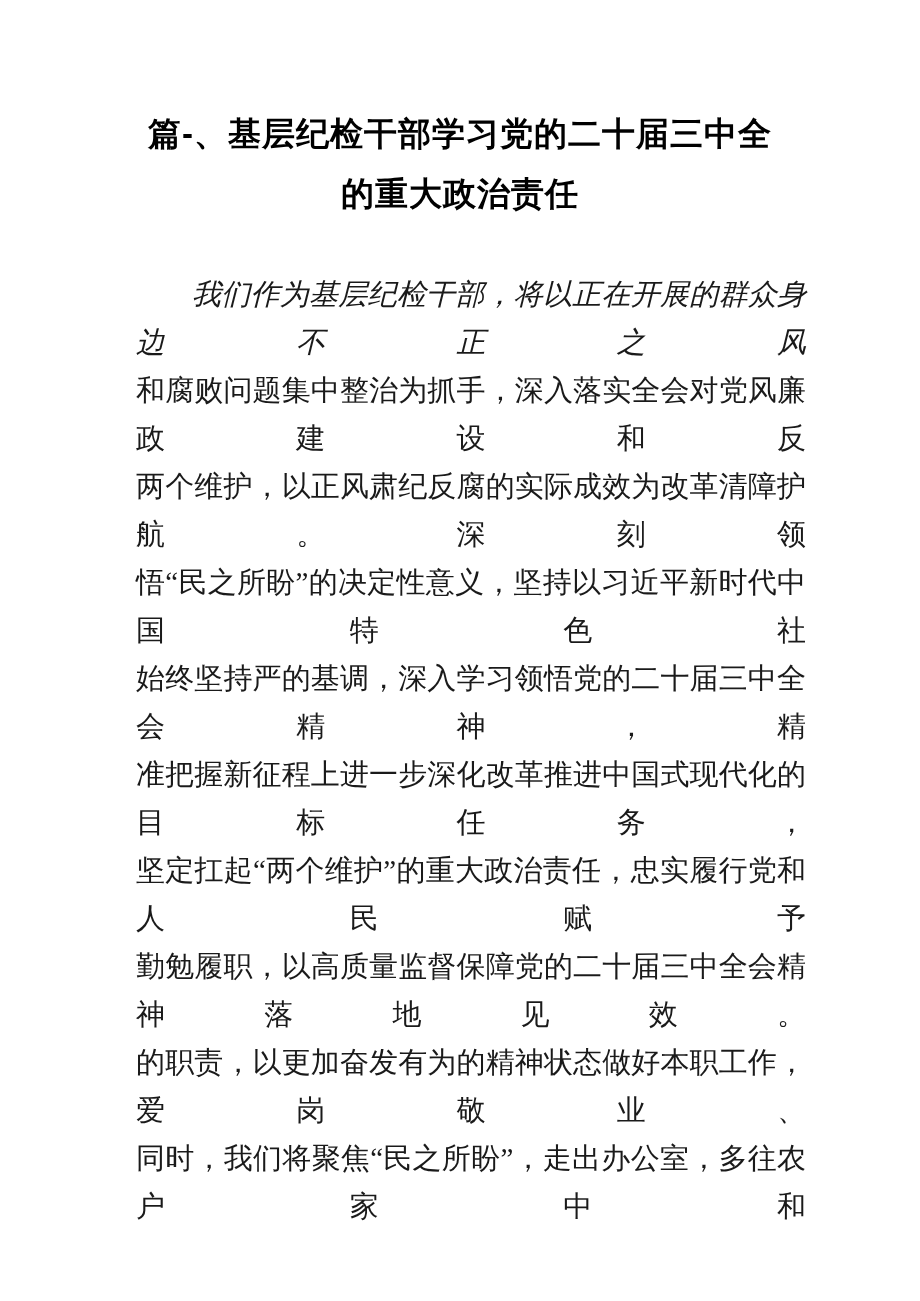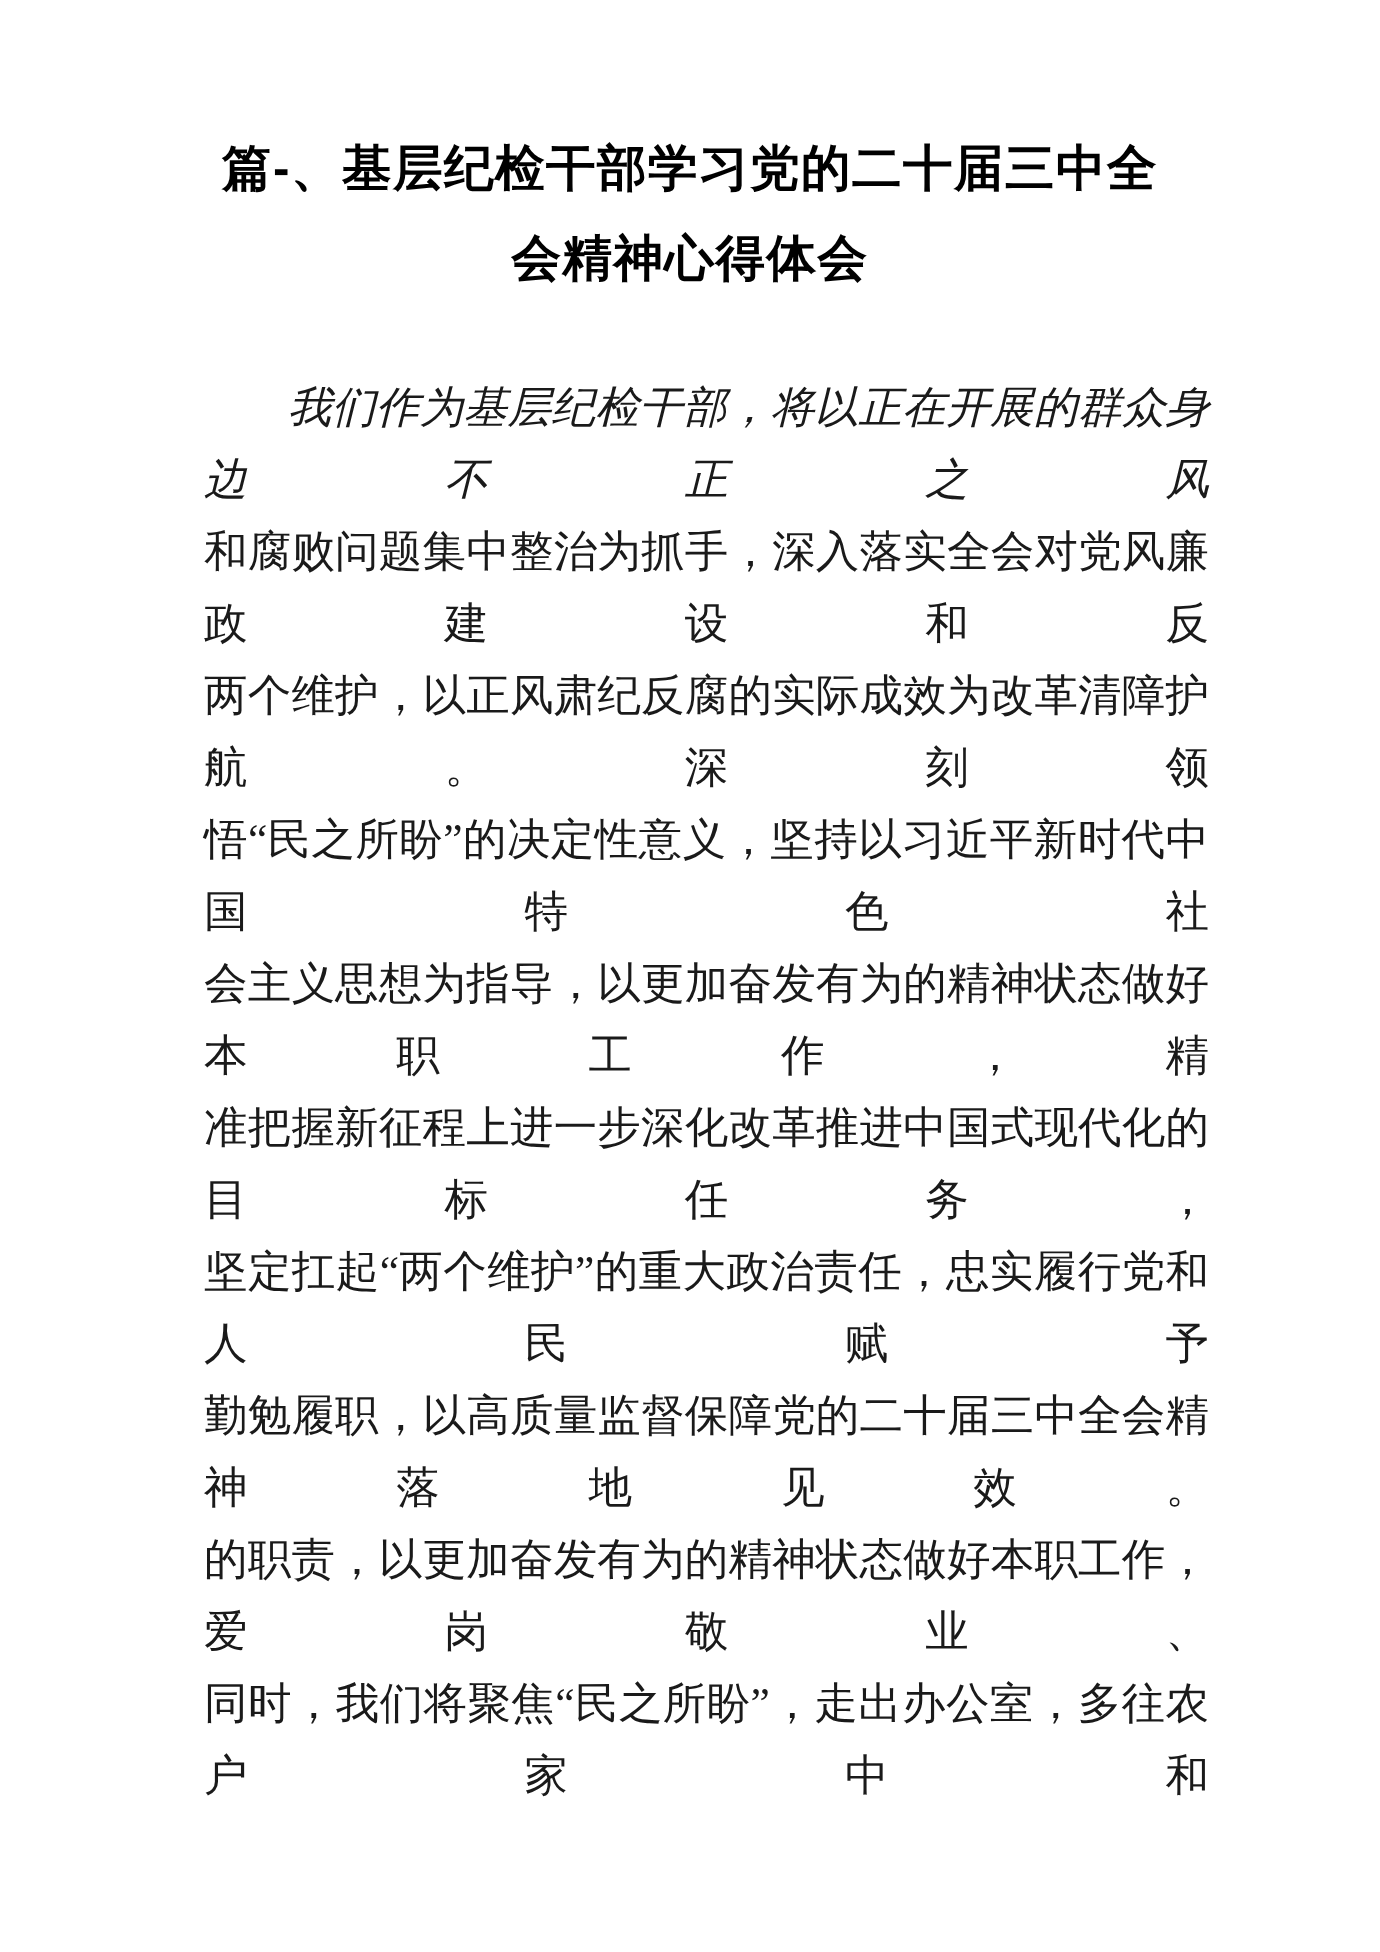--- a/index.html
+++ b/index.html
@@ -10,21 +10,21 @@
   .page {
     position: relative;
     width: 920px;
     height: 1301px;
     background: #ffffff;
     overflow: hidden;
     color: #111111;
   }
   .doc-title {
     margin: 0;
-    padding-top: 82px;
+    padding-top: 104px;
     text-align: center;
     font-family: "Liberation Sans", sans-serif;
     font-weight: 700;
     font-size: 33px;
     line-height: 60px;
     color: #000000;
     letter-spacing: 1px;
   }
   .title-line {
     display: block;
@@ -47,29 +47,29 @@
     font-style: italic;
   }
 </style>
 </head>
 <body>
 
 <div class="page">
 
   <h1 class="doc-title">
     <span class="title-line">篇-、基层纪检干部学习党的二十届三中全</span>
-    <span class="title-line">会精神心得体会</span>
+    <span class="title-line">的重大政治责任</span>
   </h1>
 
   <div class="doc-body">
     <div class="body-line first">我们作为基层纪检干部，将以正在开展的群众身边不正之风</div>
     <div class="body-line">和腐败问题集中整治为抓手，深入落实全会对党风廉政建设和反</div>
     <div class="body-line">两个维护，以正风肃纪反腐的实际成效为改革清障护航。深刻领</div>
     <div class="body-line">悟“民之所盼”的决定性意义，坚持以习近平新时代中国特色社</div>
-    <div class="body-line">会主义思想为指导，以更加奋发有为的精神状态做好本职工作，精</div>
+    <div class="body-line">始终坚持严的基调，深入学习领悟党的二十届三中全会精神，精</div>
     <div class="body-line">准把握新征程上进一步深化改革推进中国式现代化的目标任务，</div>
     <div class="body-line">坚定扛起“两个维护”的重大政治责任，忠实履行党和人民赋予</div>
     <div class="body-line">勤勉履职，以高质量监督保障党的二十届三中全会精神落地见效。</div>
     <div class="body-line">的职责，以更加奋发有为的精神状态做好本职工作，爱岗敬业、</div>
     <div class="body-line">同时，我们将聚焦“民之所盼”，走出办公室，多往农户家中和</div>
 
   </div>
 
 </div>
 

